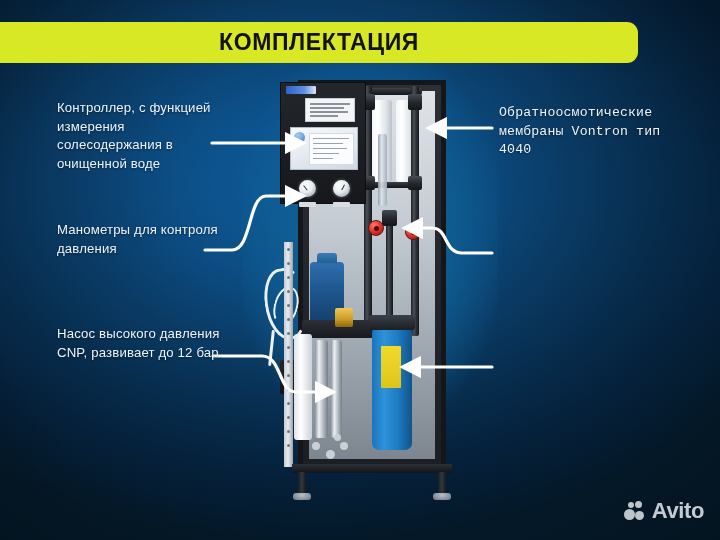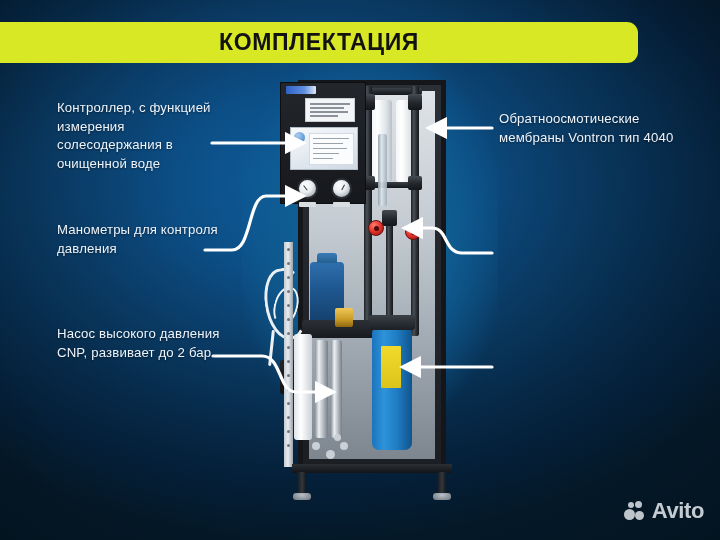--- a/index.html
+++ b/index.html
@@ -64,21 +64,21 @@
     z-index: 5;
     text-shadow: 0 1px 2px rgba(0,0,0,0.45);
   }
   .callout.left  { left: 57px;  width: 172px; text-align: left; }
   .callout.right { left: 499px; width: 185px; text-align: left; }
 
   #cl-controller { top: 99px; }
   #cl-gauges     { top: 221px; }
   #cl-pump       { top: 325px; }
 
-  #cr-membrane   { top: 110px; }
+  #cr-membrane   { top: 104px; font-family: Liberation Mono, monospace; }
   #cr-rotameter  { top: 200px; }
   #cr-cartridge  { top: 340px; }
 
   
   #arrow-layer {
     position: absolute;
     inset: 0;
     z-index: 5;
     pointer-events: none;
   }
@@ -550,21 +550,21 @@
 
     <g>
       <path d="M 492 367 L 418 367" stroke="#ffffff" stroke-width="3.2" fill="none" stroke-linecap="round" marker-end="url(#ah-l)"></path>
     </g>
   </svg>
 
   <div class="callout left" id="cl-gauges">Манометры для контроля давления</div>
 
   <div class="callout left" id="cl-controller">Контроллер, с функцией измерения солесодержания в очищенной воде</div>
 
-  <div class="callout left" id="cl-pump">Насос высокого давления CNP, развивает до 2 бар.</div>
+  <div class="callout left" id="cl-pump">Насос высокого давления CNP, развивает до 12 бар.</div>
 
   <div class="callout right" id="cr-membrane">Обратноосмотические мембраны Vontron тип 4040</div>
 
 
 
   <div class="watermark">
     <div class="wm-logo">
       <span class="wm-d1"></span>
       <span class="wm-d2"></span>
       <span class="wm-d3"></span>

